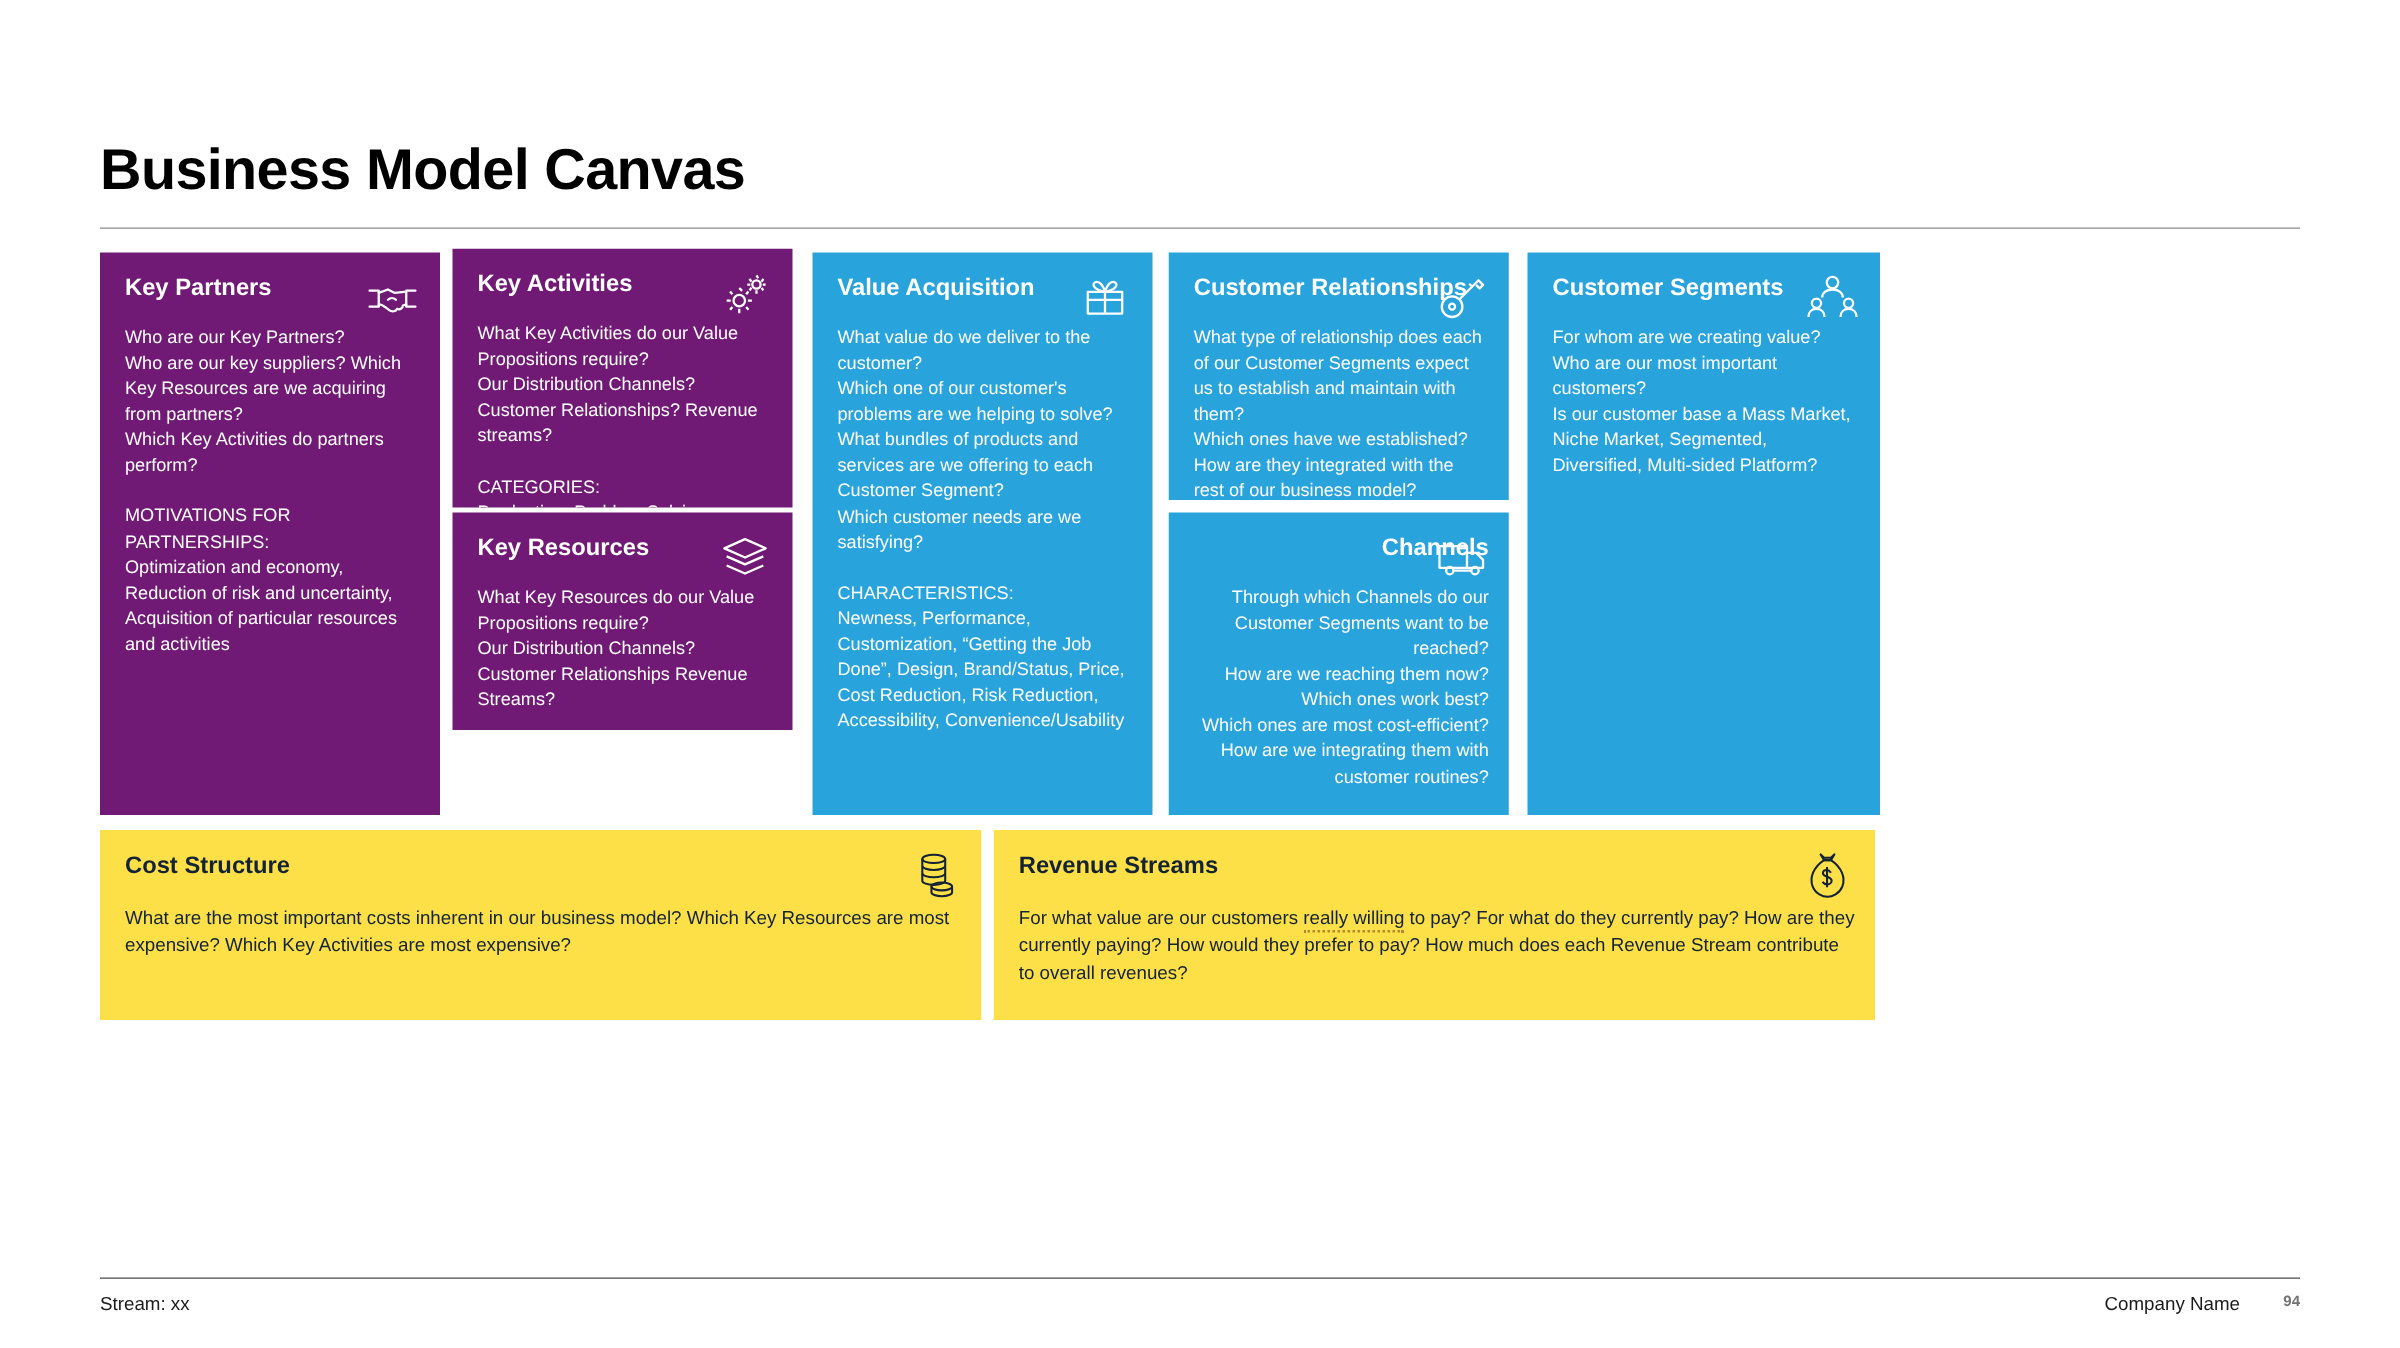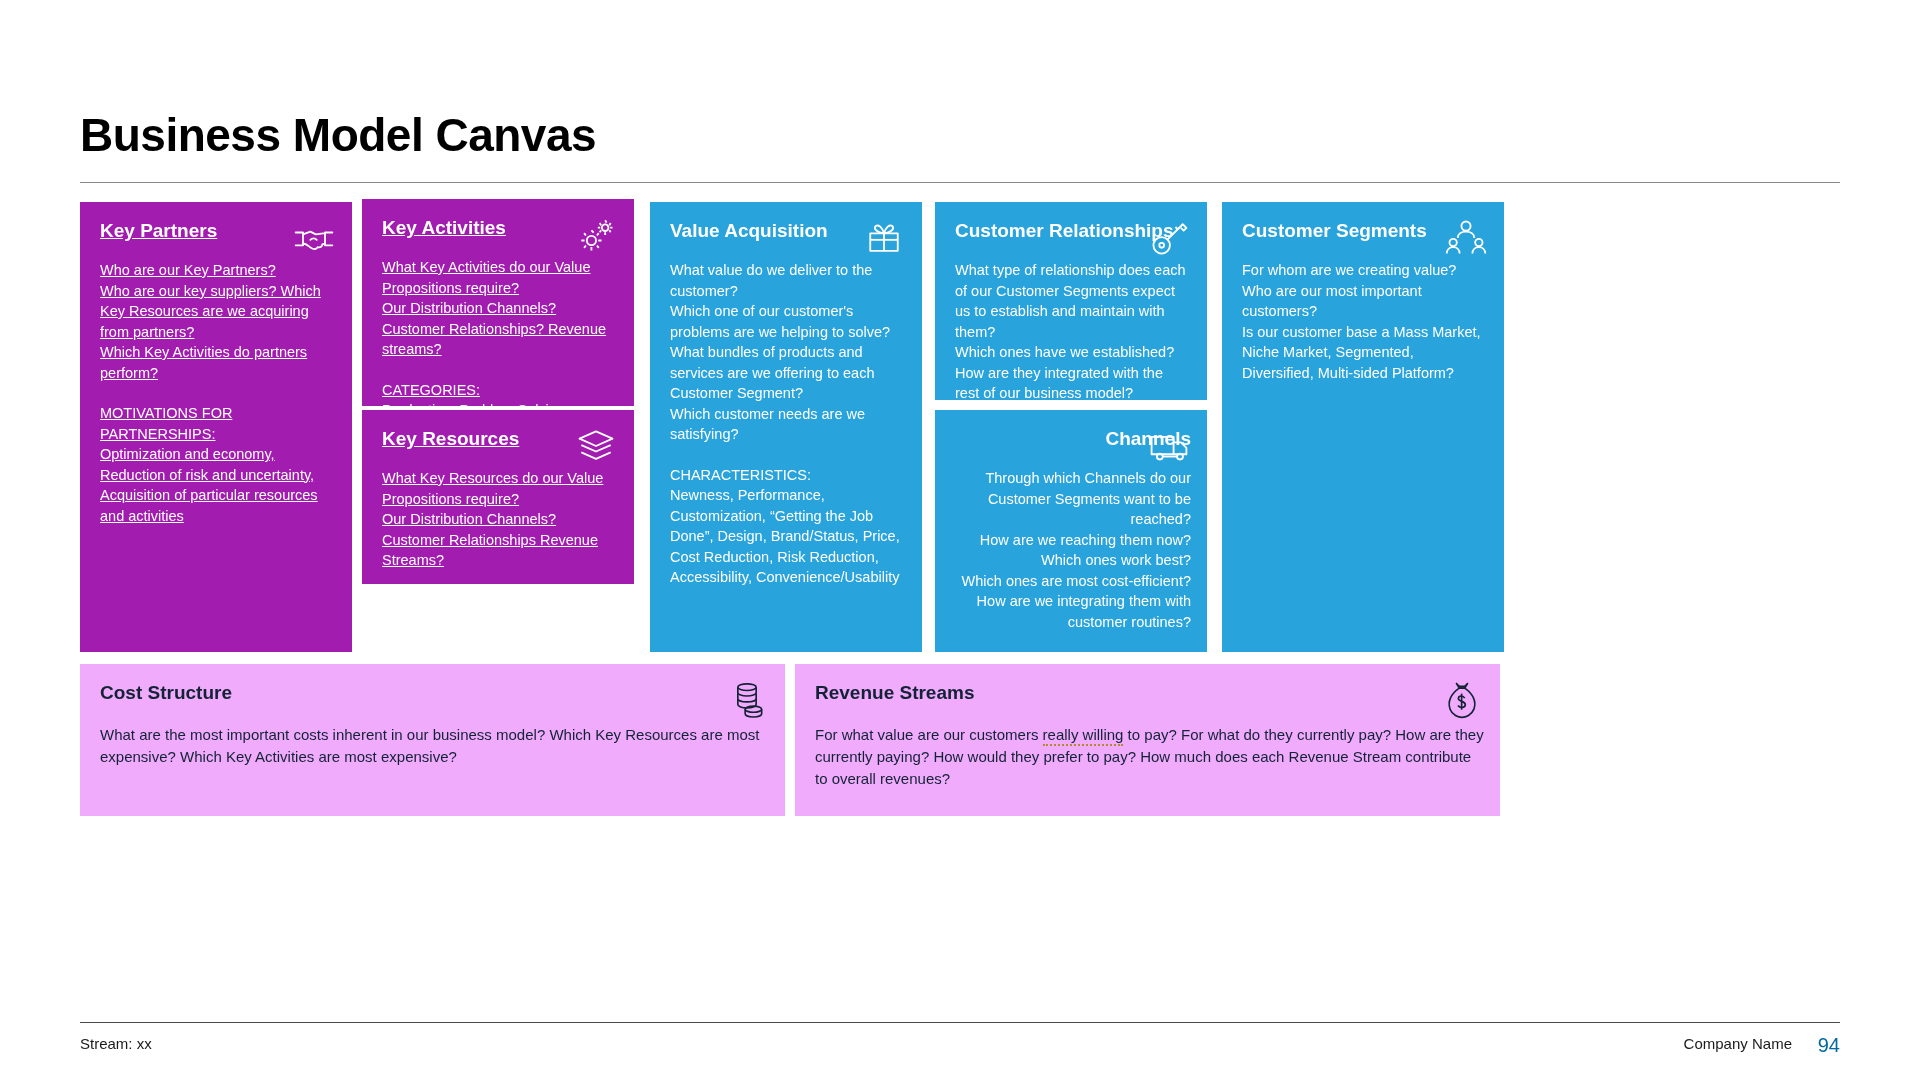--- a/index.html
+++ b/index.html
@@ -58,34 +58,34 @@
     position: absolute;
     right: 128px;
     top: 1035px;
     font-size: 15px;
     color: #1b1b1b;
   }
   .footer-page {
     position: absolute;
     right: 80px;
     top: 1034px;
-    font-size: 20px;
-    font-weight: normal;
-    color: #0369a1;
+    font-size: 12px;
+    font-weight: bold;
+    color: #737373;
   }
 
   .panel {
     position: absolute;
     box-sizing: border-box;
     padding: 18px 16px 12px 20px;
     overflow: hidden;
   }
-  .panel.dark  { background: #a21caf; color: #ffffff; text-decoration: underline; }
+  .panel.dark  { background: #701a75; color: #ffffff; }
   .panel.blue  { background: #29a3dc; color: #ffffff; }
-  .panel.gray  { background: #f0abfc; color: #132235; }
+  .panel.gray  { background: #fde047; color: #132235; }
 
   .panel-head {
     font-size: 19px;
     font-weight: bold;
     line-height: 22px;
     margin: 0 0 0 0;
     position: relative;
     z-index: 2;
   }
   .panel.gray .panel-head { font-size: 19px; }

